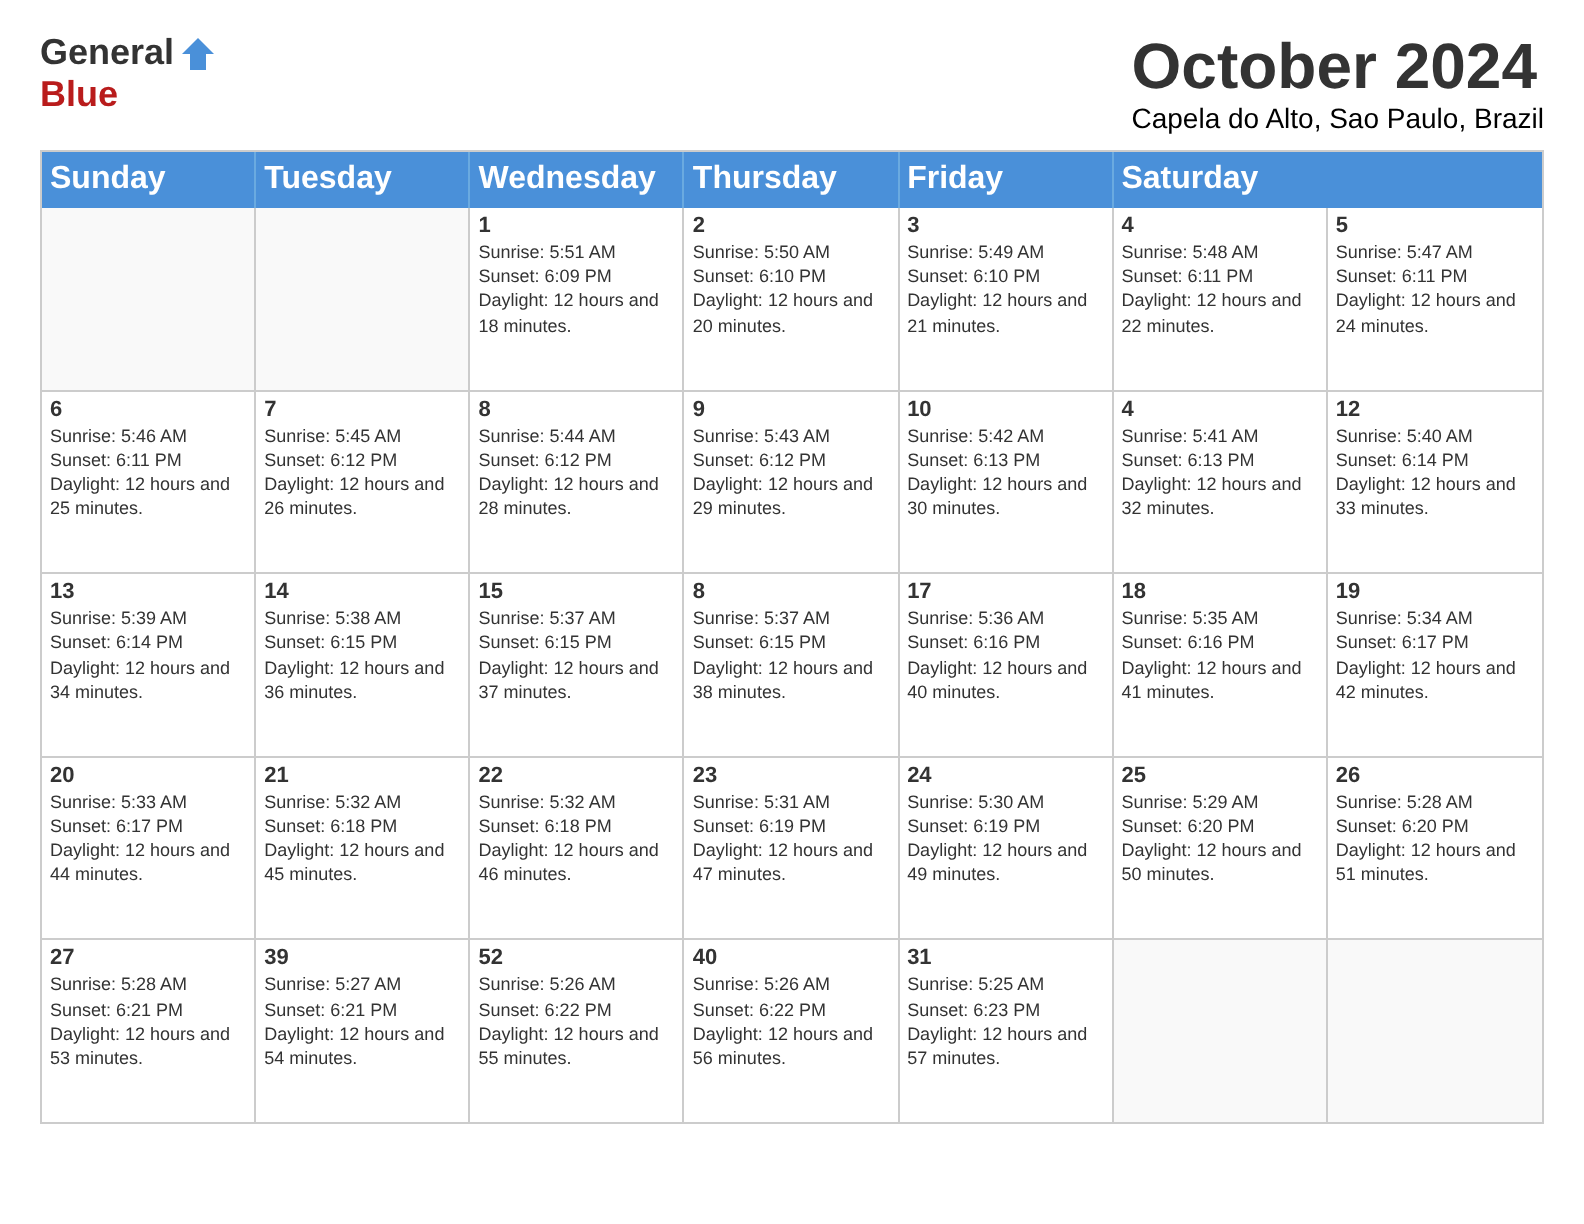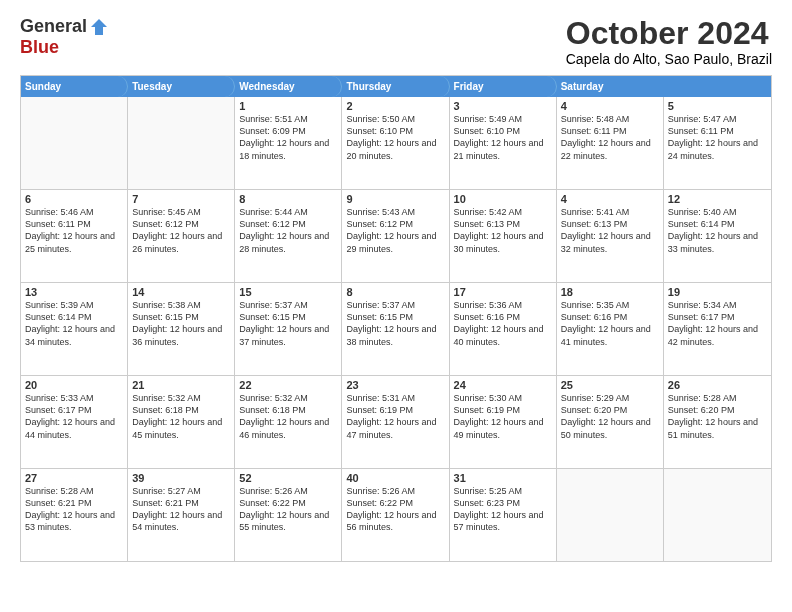--- a/index.html
+++ b/index.html
@@ -66,26 +66,25 @@
       flex-direction: column;
       border: 1px solid #ccc;
     }
     .cal-header {
       display: grid;
       grid-template-columns: repeat(7, 1fr);
       background: #4a90d9;
     }
     .cal-header-cell {
       color: #fff;
-      font-size: 10px;
+      font-size: 16px;
       font-weight: bold;
       padding: 5px 4px;
       text-align: left;
       border-right: 1px solid #6aaae0;
-      border-radius: 11px;
     }
     .cal-header-cell:last-child { border-right: none; }
     .cal-body {
       flex: 1;
       display: flex;
       flex-direction: column;
     }
     .cal-row {
       display: grid;
       grid-template-columns: repeat(7, 1fr);

